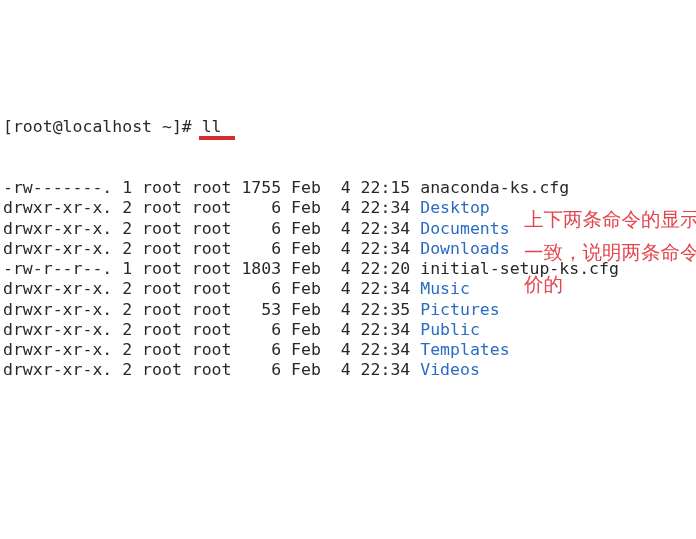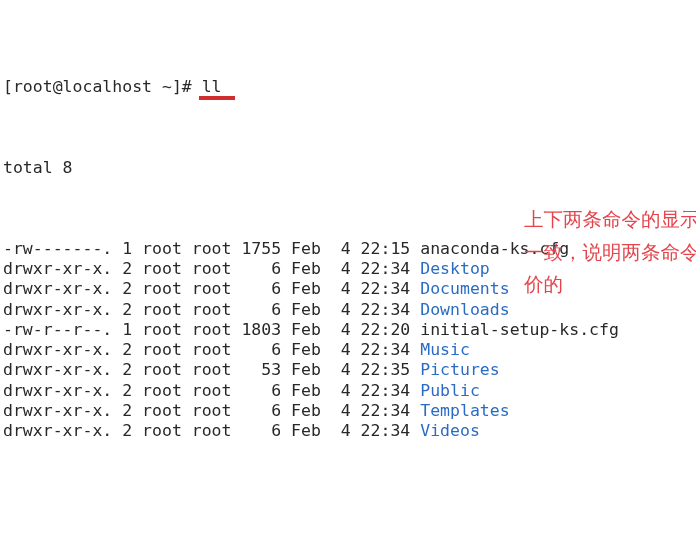--- a/index.html
+++ b/index.html
@@ -20,20 +20,21 @@
     font-size: 16.5px;
     line-height: 20.25px;
     color: var(--text-color, #282828);
     white-space: pre;
   }
   .trow { height: 20.25px; }
   .dir { color: var(--dir-color, #2a6cc4); margin-top: 25px; }
   .ul-red {
     position: relative;
     display: inline-block;
+    margin-top: 40px;
   }
   .ul-red::after {
     content: "";
     position: absolute;
     left: -3px;
     right: -13px;
     bottom: -3px;
     height: 4px;
     background: var(--underline-color, #d02e2e);
   }
@@ -49,21 +50,20 @@
     white-space: nowrap;
   }
 </style>
 </head>
 <body style="background: rgb(255, 255, 255);">
 
 <div class="terminal">
 
   <div class="trow"><span>[root@localhost ~]# </span><span class="ul-red">ll</span></div>
 
-  <div class="trow">total 8</div>
 
   <div><div class="trow"><span>-rw-------. 1 root root 1755 Feb  4 22:15 </span><span>anaconda-ks.cfg</span></div><div class="trow"><span>drwxr-xr-x. 2 root root    6 Feb  4 22:34 </span><span class="dir">Desktop</span></div><div class="trow"><span>drwxr-xr-x. 2 root root    6 Feb  4 22:34 </span><span class="dir">Documents</span></div><div class="trow"><span>drwxr-xr-x. 2 root root    6 Feb  4 22:34 </span><span class="dir">Downloads</span></div><div class="trow"><span>-rw-r--r--. 1 root root 1803 Feb  4 22:20 </span><span>initial-setup-ks.cfg</span></div><div class="trow"><span>drwxr-xr-x. 2 root root    6 Feb  4 22:34 </span><span class="dir">Music</span></div><div class="trow"><span>drwxr-xr-x. 2 root root   53 Feb  4 22:35 </span><span class="dir">Pictures</span></div><div class="trow"><span>drwxr-xr-x. 2 root root    6 Feb  4 22:34 </span><span class="dir">Public</span></div><div class="trow"><span>drwxr-xr-x. 2 root root    6 Feb  4 22:34 </span><span class="dir">Templates</span></div><div class="trow"><span>drwxr-xr-x. 2 root root    6 Feb  4 22:34 </span><span class="dir">Videos</span></div></div>
 
 
   
 
   
 
   
 

